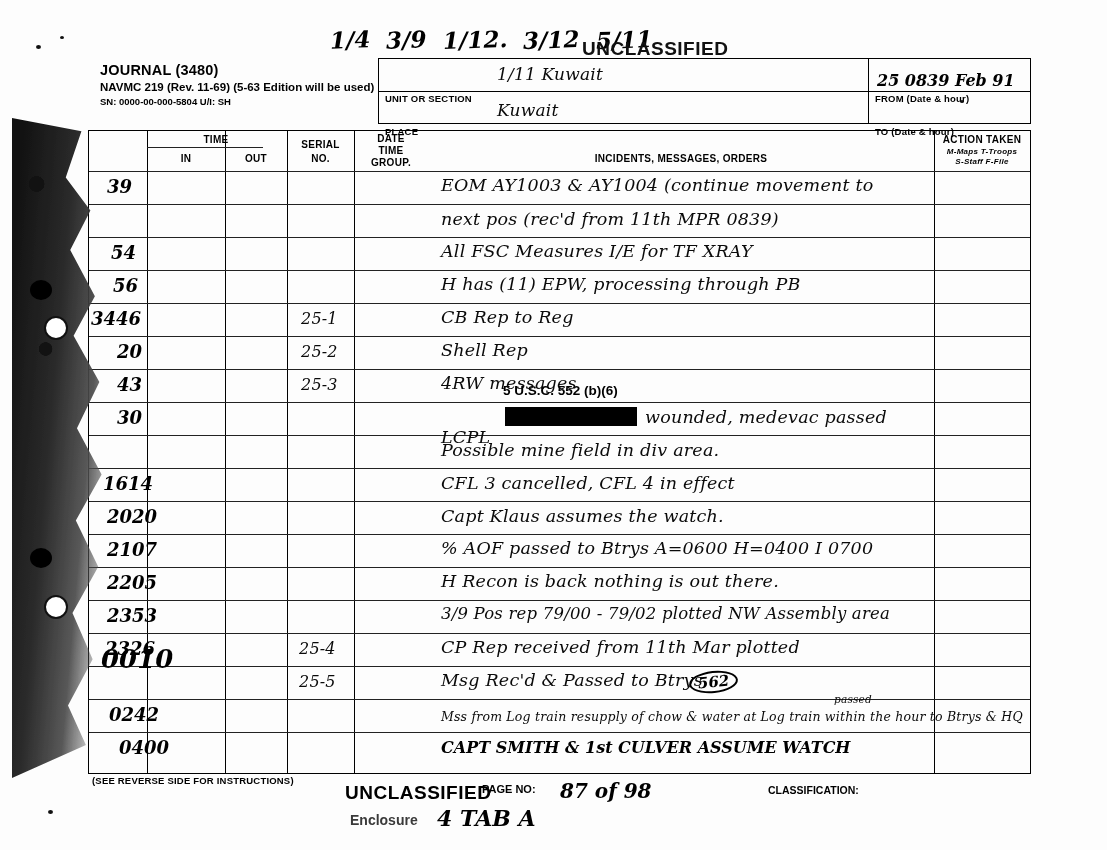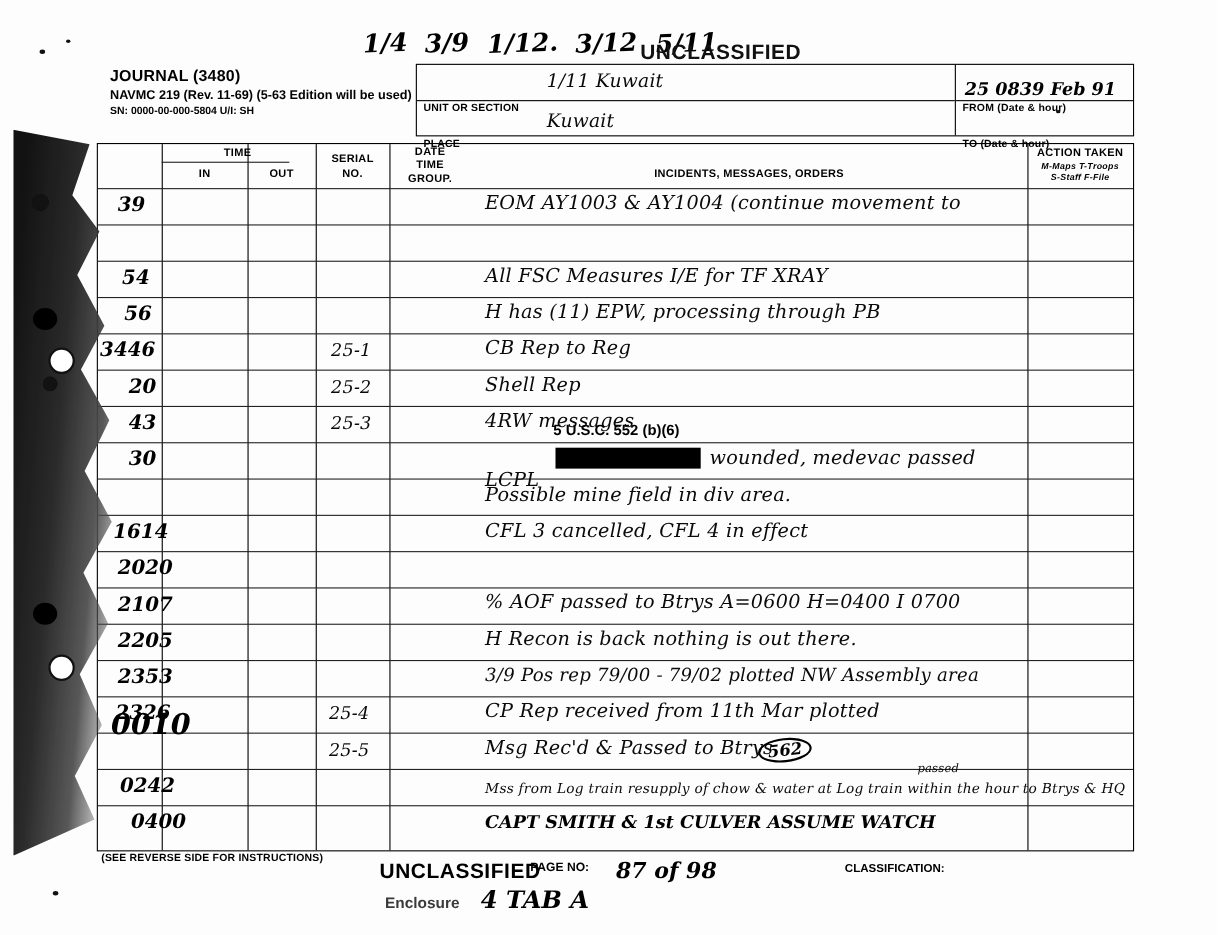--- a/index.html
+++ b/index.html
@@ -365,20 +365,21 @@
     <div class="hline" style="top:436px;"></div>
     <div class="hline" style="top:469px;"></div>
     <div class="hline" style="top:502px;"></div>
     <div class="hline" style="top:535px;"></div>
     <div class="hline" style="top:568px;"></div>
     <div class="hline" style="top:601px;"></div>
 
     <div class="timetext hw-b" style="left:18px;  top:45px;">39</div>
     <div class="rowtext hw" style="left:352px; top:44px;">EOM AY1003 &amp; AY1004 (continue movement to</div>
 
+    <div class="rowtext hw" style="left:352px; top:78px;">next pos  (rec'd from 11th MPR 0839)</div>
 
     <div class="timetext hw-b" style="left:22px;  top:111px;">54</div>
     <div class="rowtext hw" style="left:352px; top:110px;">All FSC Measures I/E for TF XRAY</div>
 
     <div class="timetext hw-b" style="left:24px;  top:144px;">56</div>
     <div class="rowtext hw" style="left:352px; top:143px;">H has (11) EPW, processing through PB</div>
 
     <div class="timetext hw-b" style="left:2px;   top:177px;">3446</div>
     <div class="serialtext hw" style="left:212px; top:178px;">25-1</div>
     <div class="rowtext hw" style="left:352px; top:176px;">CB Rep to Reg</div>
@@ -396,20 +397,21 @@
     <div class="redaction" style="left:416px; top:276px; width:132px;"></div>
     <div class="redaction-label" style="left:414px; top:252px;">5 U.S.C. 552 (b)(6)</div>
     <div class="rowtext hw" style="left:556px; top:276px;">wounded, medevac passed</div>
 
     <div class="rowtext hw" style="left:352px; top:309px;">Possible mine field in div area.</div>
 
     <div class="timetext hw-b" style="left:14px;  top:342px;">1614</div>
     <div class="rowtext hw" style="left:352px; top:342px;">CFL 3 cancelled, CFL 4 in effect</div>
 
     <div class="timetext hw-b" style="left:18px;  top:375px;">2020</div>
+    <div class="rowtext hw" style="left:352px; top:375px;">Capt Klaus assumes the watch.</div>
 
     <div class="timetext hw-b" style="left:18px;  top:408px;">2107</div>
     <div class="rowtext hw" style="left:352px; top:407px;">% AOF passed to Btrys  A=0600  H=0400   I 0700</div>
 
     <div class="timetext hw-b" style="left:18px;  top:441px;">2205</div>
     <div class="rowtext hw" style="left:352px; top:440px;">H Recon is back nothing is out there.</div>
 
     <div class="timetext hw-b" style="left:18px;  top:474px;">2353</div>
     <div class="rowtext hw" style="left:352px; top:473px; font-size:16.5px;">3/9  Pos rep 79/00 - 79/02 plotted NW Assembly area</div>
 

